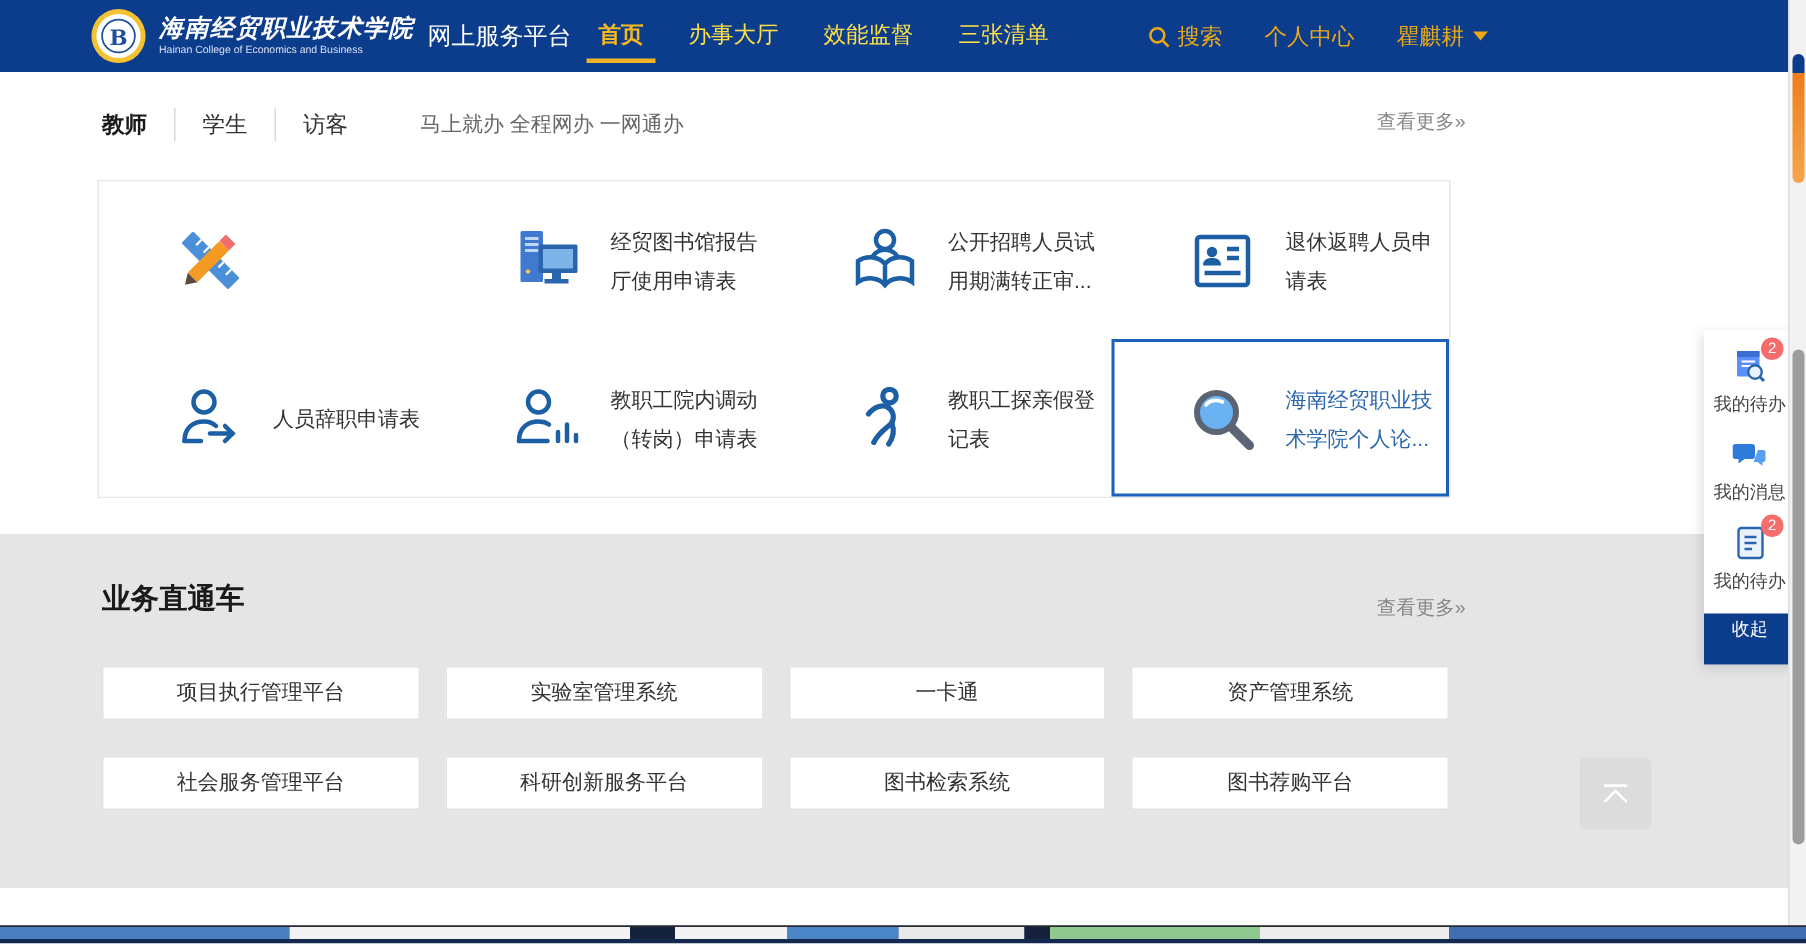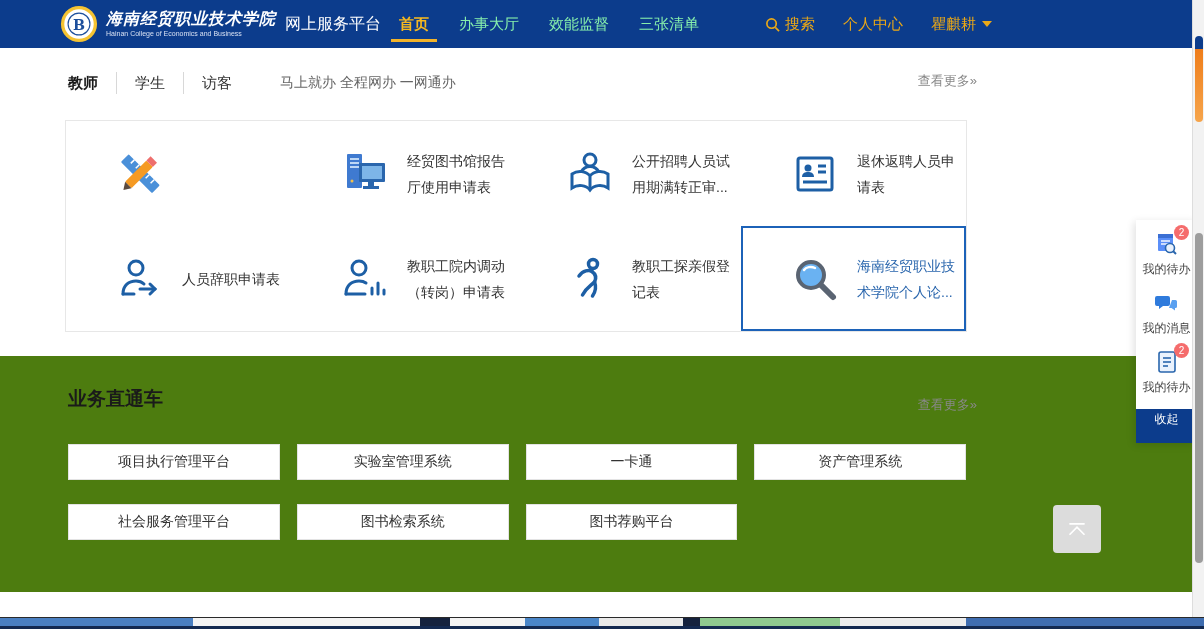--- a/index.html
+++ b/index.html
@@ -7,21 +7,21 @@
   .screen { position:relative; width:1204px; height:629px; background:#fff; overflow:hidden; }
 
   
   .navbar { position:absolute; top:0; left:0; width:1192px; height:48px; background:#0c3c8c; display:flex; align-items:center; }
   .logo { margin-left:60px; width:38px; height:38px; flex:none; }
   .college { margin-left:8px; display:flex; flex-direction:column; line-height:1; }
   .college-cn { font-family:"DejaVu Serif","Liberation Serif",serif; font-weight:bold; font-style:italic; font-size:16px; color:#fff; letter-spacing:1px; white-space:nowrap; }
   .college-en { font-size:7px; color:#d7e0f2; margin-top:3px; white-space:nowrap; }
   .platform-title { margin-left:9px; font-size:16px; color:#fff; white-space:nowrap; }
   .nav-menu { margin-left:18px; display:flex; gap:30px; }
-  .nav-item { font-size:15px; color:#86efac; white-space:nowrap; cursor:pointer; position:relative; height:48px; line-height:48px; }
+  .nav-item { font-size:15px; color:#fde047; white-space:nowrap; cursor:pointer; position:relative; height:48px; line-height:48px; }
   .nav-item.active { font-weight:bold; color:#f5b81f; }
   .nav-item.active::after { content:""; position:absolute; left:50%; transform:translateX(-50%); bottom:6px; width:46px; height:3px; background:#f2b32a; }
   .nav-right { margin-left:auto; margin-right:200px; display:flex; align-items:center; gap:28px; }
   .nav-search { display:flex; align-items:center; gap:5px; color:#eba816; font-size:15px; cursor:pointer; }
   .nav-link { color:#eba816; font-size:15px; cursor:pointer; white-space:nowrap; }
   .user-menu { display:flex; align-items:center; gap:6px; color:#eba816; font-size:15px; cursor:pointer; white-space:nowrap; }
   .caret { width:0; height:0; border-left:5px solid transparent; border-right:5px solid transparent; border-top:6px solid #eba816; }
 
   
   .tabs-row { position:absolute; top:60px; left:68px; height:46px; display:flex; align-items:center; }
@@ -36,21 +36,21 @@
   
   .card-grid { position:absolute; top:120px; left:65px; width:902px; height:212px; border:1px solid #e7e7e7; background:#fff;
                display:grid; grid-template-columns:repeat(4,1fr); grid-template-rows:1fr 1fr; }
   .card { display:flex; align-items:center; padding-left:50px; gap:18px; cursor:pointer; background:#fff; }
   .card.hl { outline:2px solid #1c62b8; outline-offset:-2px; }
   .card-icon { width:48px; height:48px; flex:none; }
   .card-label { width:102px; font-size:14px; line-height:26px; color:#333; word-break:break-all; }
   .card.hl .card-label { color:#2a66ad; }
 
   
-  .biz { position:absolute; top:356px; left:0; width:1192px; height:236px; background:#4d7c0f; }
+  .biz { position:absolute; top:356px; left:0; width:1192px; height:236px; background:#e5e5e5; }
   .biz-title { position:absolute; left:68px; top:30px; font-size:19px; font-weight:bold; color:#1a1a1a; }
   .biz-grid { position:absolute; left:68px; top:88px; width:898px; display:grid; grid-template-columns:repeat(4,1fr); gap:24px 17px; }
   .biz-btn { height:36px; background:#fff; border:1px solid #e3e3e3; display:flex; align-items:center; justify-content:center; font-size:14px; color:#333; cursor:pointer; }
 
   
   .side-panel { position:absolute; left:1136px; top:220px; width:61px; background:#fff; box-shadow:-2px 2px 8px rgba(0,0,0,.12); text-align:center; padding-top:12px; }
   .sp-item { position:relative; margin-bottom:13px; cursor:pointer; }
   .sp-icon { width:24px; height:24px; margin:0 auto; display:block; }
   .sp-badge { position:absolute; top:-7px; right:8px; min-width:15px; height:15px; padding:0 3px; border-radius:8px; background:#f56c6c; color:#fff; font-size:10px; line-height:15px; }
   .sp-label { margin-top:5px; font-size:12px; color:#444; }
@@ -244,20 +244,21 @@
   </div>
 
   <section class="biz">
     <h2 class="biz-title">业务直通车</h2>
     <div class="biz-grid">
       <div class="biz-btn">项目执行管理平台</div>
       <div class="biz-btn">实验室管理系统</div>
       <div class="biz-btn">一卡通</div>
       <div class="biz-btn">资产管理系统</div>
       <div class="biz-btn">社会服务管理平台</div>
+      <div class="biz-btn">科研创新服务平台</div>
       <div class="biz-btn">图书检索系统</div>
       <div class="biz-btn">图书荐购平台</div>
     </div>
   </section>
   <span class="view-more biz-more">查看更多»</span>
 
   <aside class="side-panel">
     <div class="sp-item">
       <span class="sp-badge">2</span>
       <svg class="sp-icon" viewBox="0 0 24 24">

